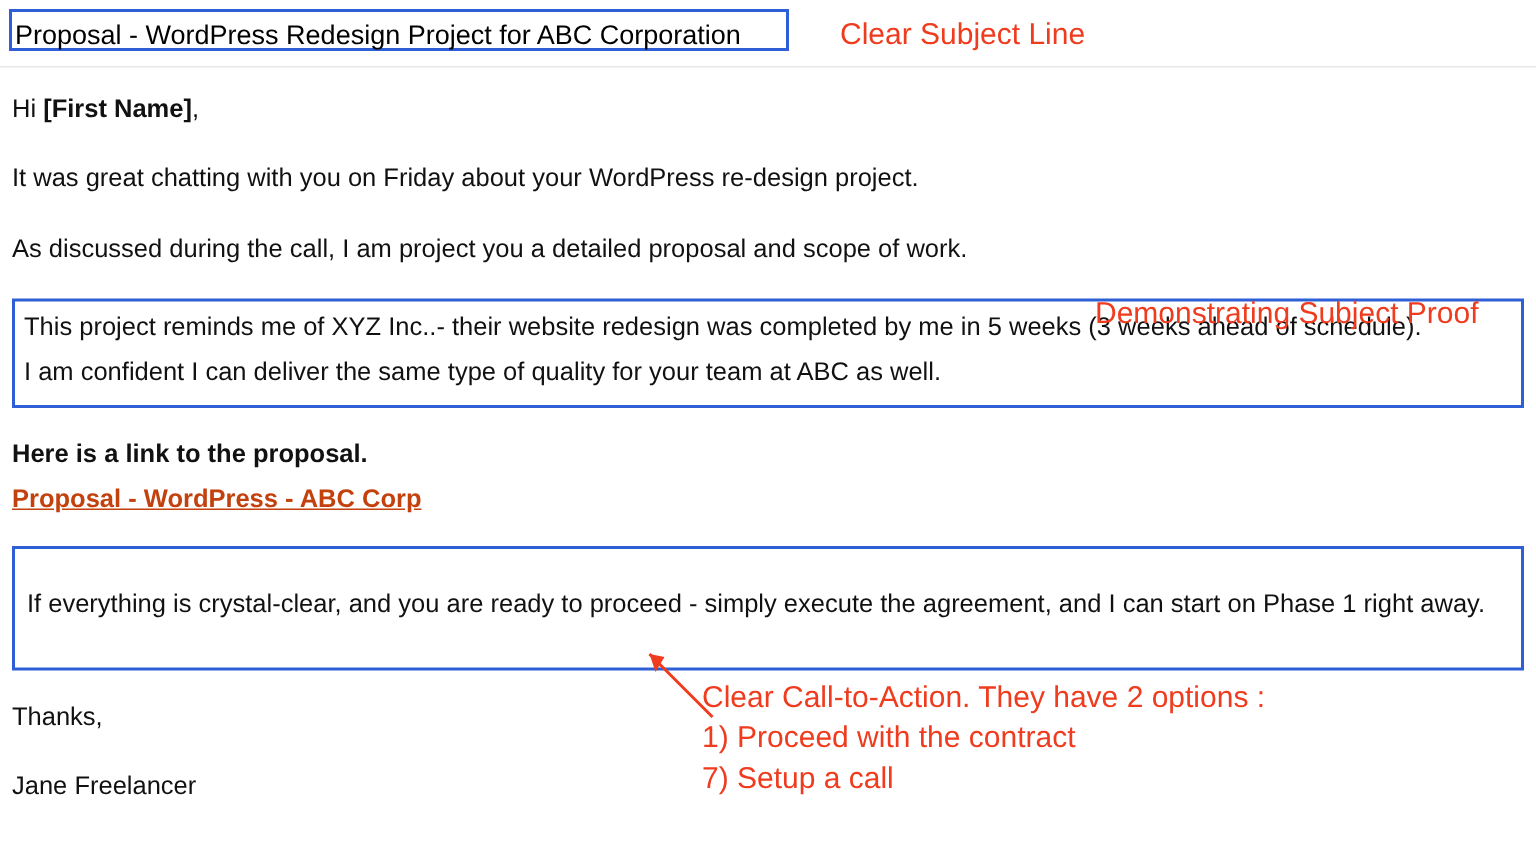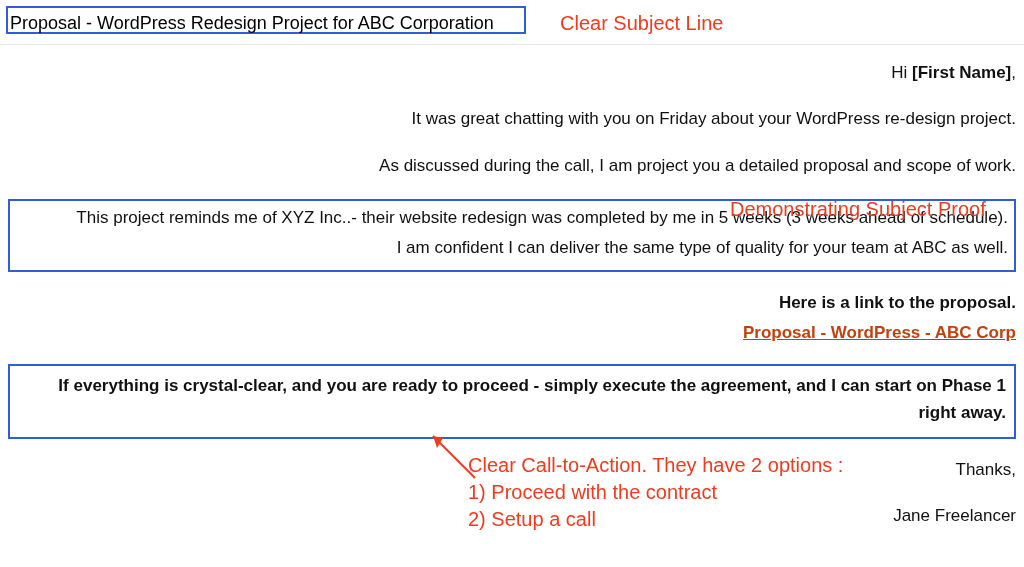--- a/index.html
+++ b/index.html
@@ -37,38 +37,37 @@
   }
   .body-area{
     position:absolute;
     left:8px;
     top:60px;
     width:1008px;
     font-size:17px;
     line-height:1.55;
     color:#111;
   }
-  .body-area p{ margin:0 0 20px 0;text-align:right; }
+  .body-area p{ margin:0 0 20px 0; }
   .highlight-box{
     border:2px solid #2e5fd6;
     padding:4px 6px;
     margin:0 0 18px 0;
   }
   .highlight-box p{ margin:0 0 4px 0; }
   .bold{ font-weight:bold; }
   a.proposal-link{
     color:#c2410c;
     font-weight:bold;
     text-decoration:underline;
   }
   .cta-box{
     border:2px solid #2e5fd6;
-    padding:7px 8px;
+    padding:24px 8px;
     margin:0 0 18px 0;
-    font-weight:bold;
   }
   .cta-box p{ margin:0 0 22px 0; }
   .cta-box p:last-child{ margin-bottom:4px; }
 
   
   .ann{
     position:absolute;
     color:#ef3b1e;
     font-size:20px;
     line-height:1.35;
@@ -121,19 +120,19 @@
 
   <p style="margin-bottom:0;">Jane Freelancer</p>
 
 </div>
 
 <div class="ann ann-subject">Clear Subject Line</div>
 <div class="ann ann-social">Demonstrating Subject Proof</div>
 <div class="ann ann-cta">
   <div>Clear Call-to-Action. They have 2 options :</div>
   <div>1) Proceed with the contract</div>
-  <div>2) Setup a call</div>
+  <div>7) Setup a call</div>
 </div>
 
 <svg class="arrow" width="60" height="60">
   <line x1="50" y1="48" x2="8" y2="6" stroke="#ef3b1e" stroke-width="2"></line>
   <polygon points="8,6 18,8 12,18" fill="#ef3b1e"></polygon>
 </svg>
 
 </body></html>

